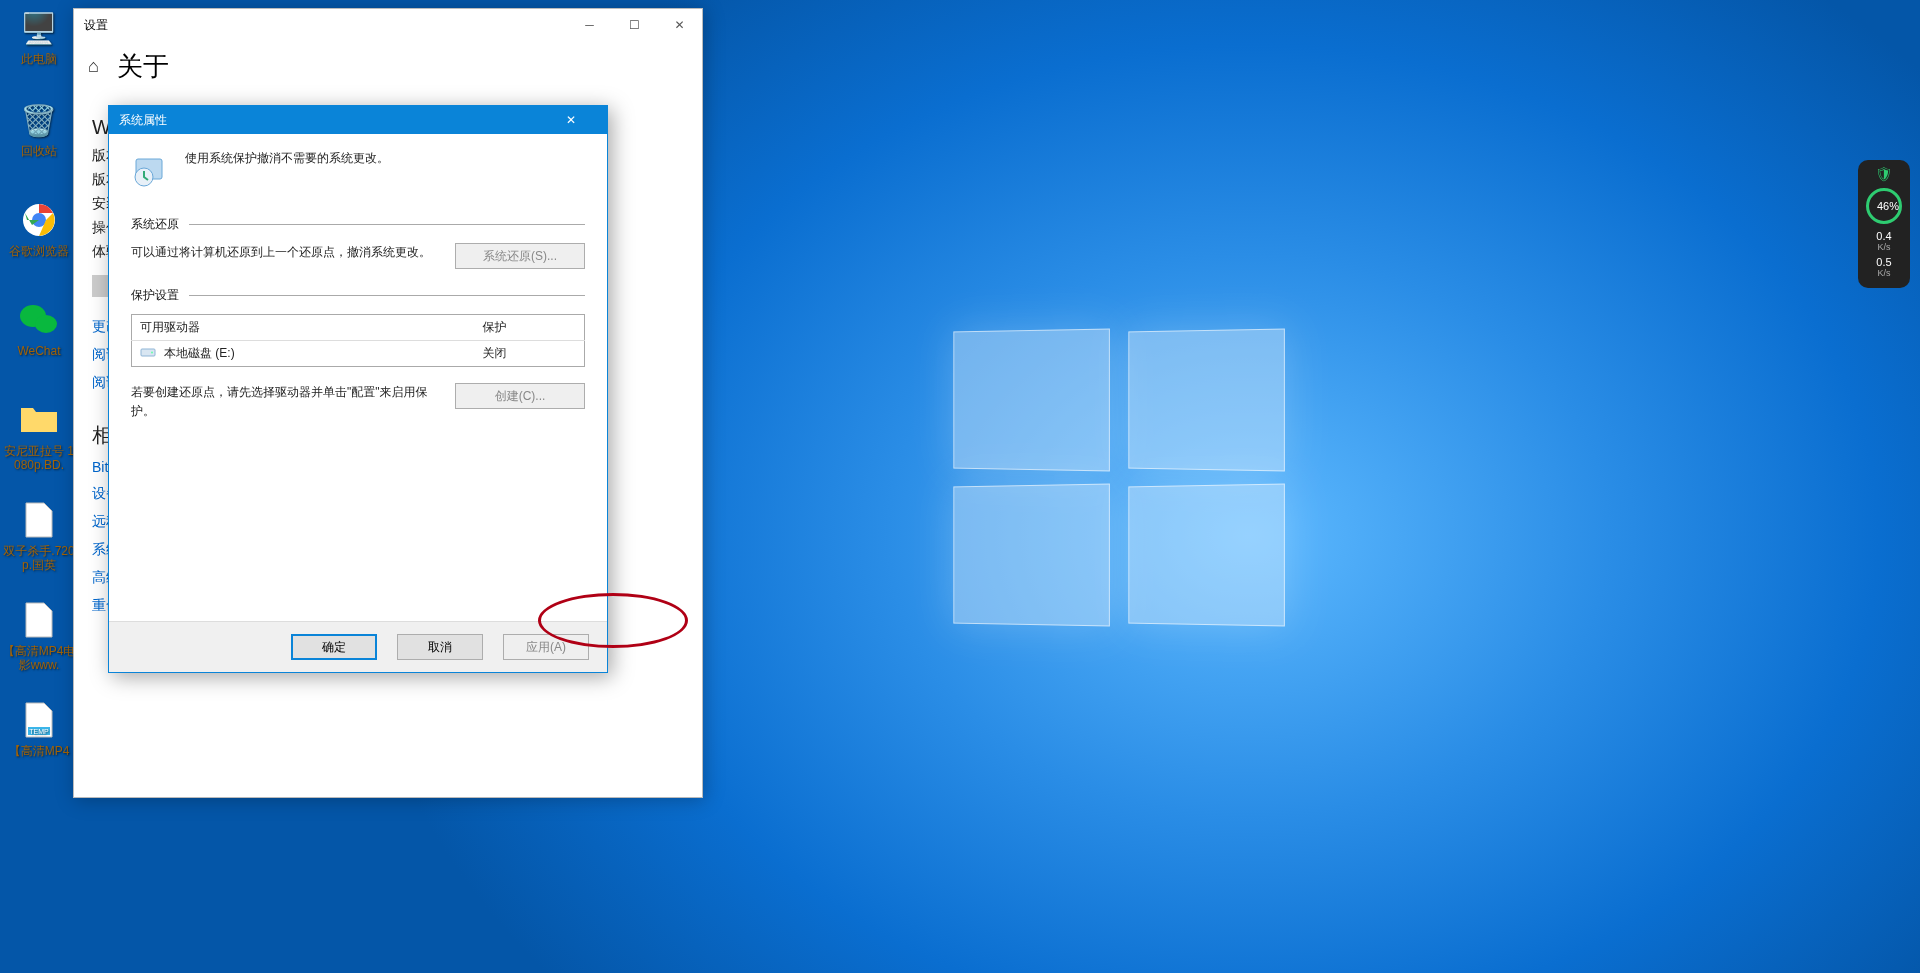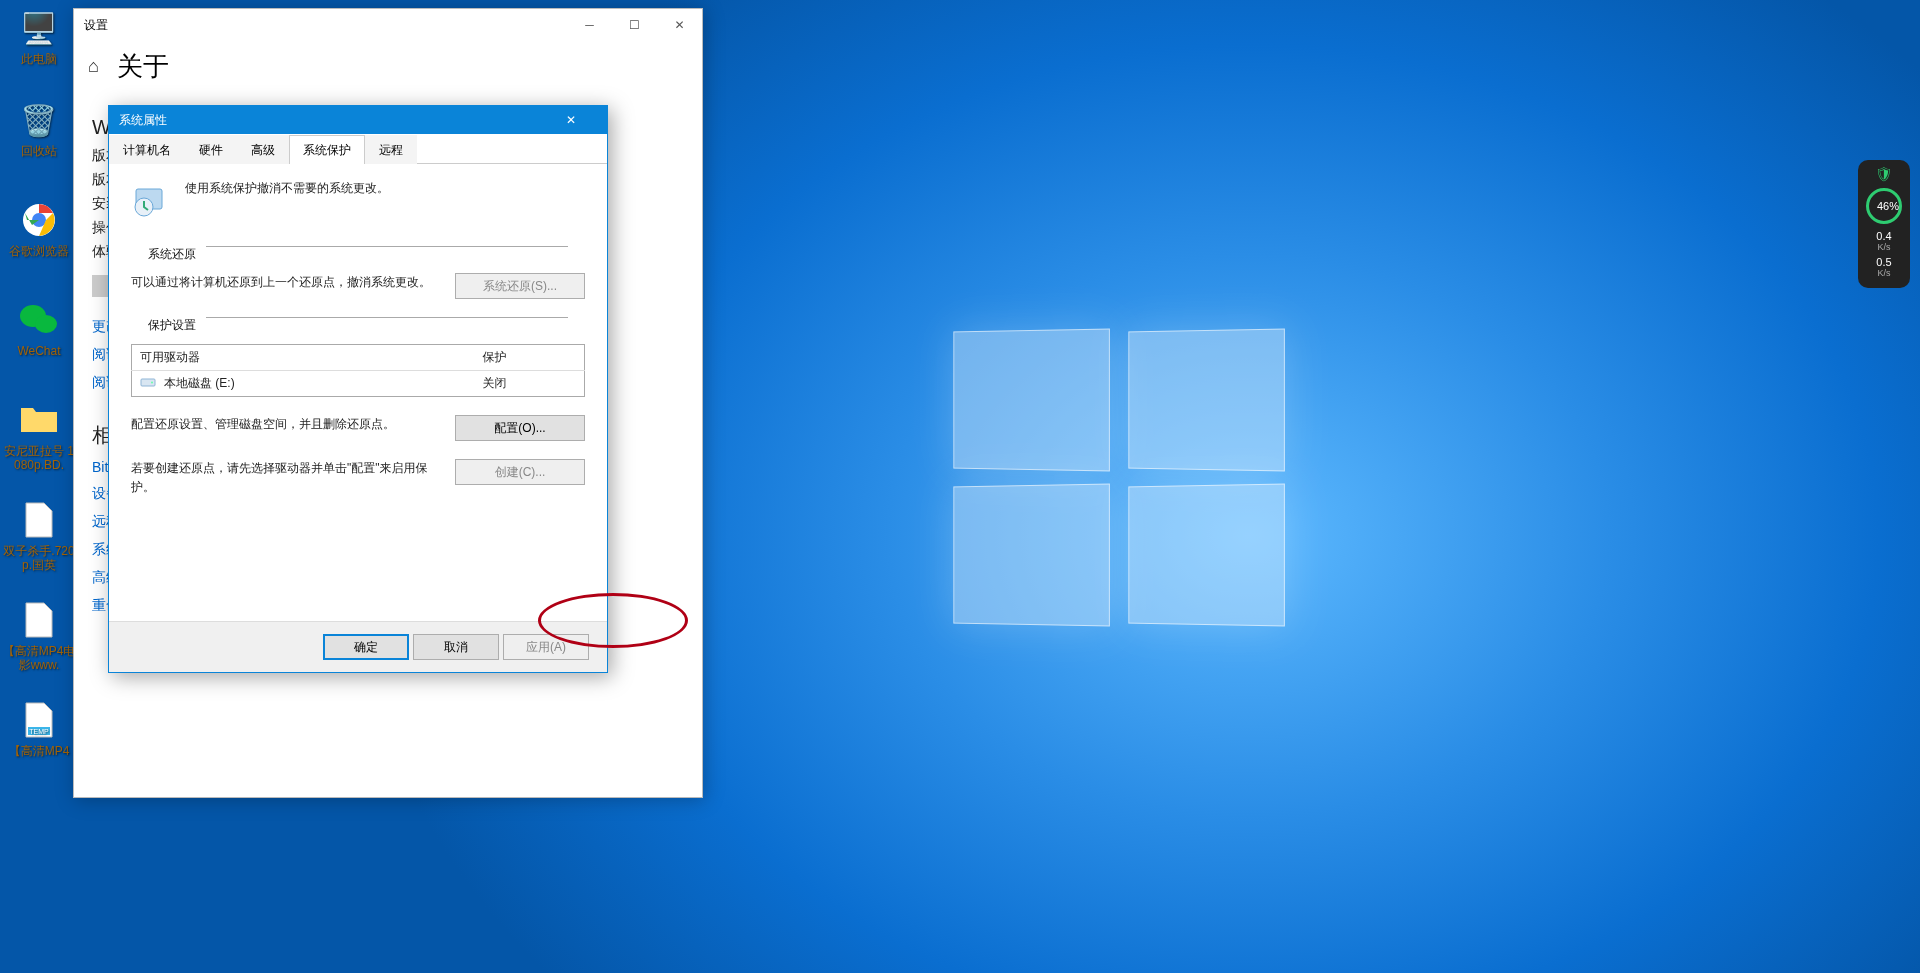--- a/index.html
+++ b/index.html
@@ -118,21 +118,21 @@
 .sysprop-body {
   padding: 16px 22px 10px;
   font-size:12px;
   color:#222;
 }
 .sysprop-body .intro { display:flex; align-items:flex-start; gap:14px; margin-bottom:26px; }
 .sysprop-body .intro .ico {
   width:40px; height:40px;
   display:flex; align-items:center; justify-content:center; font-size:30px;
 }
-.group-label { font-size:12px; color:#111; display:flex; align-items:flex-start; margin:6px 17px 10px; }
+.group-label { font-size:12px; color:#111; display:flex; align-items:center; margin:6px 0 10px; }
 .group-label .line { flex:1; height:1px; background:#aaa; margin-left:10px; }
 .sysprop-body .stacked { display:flex; gap:20px; align-items:flex-start; margin-bottom:18px; }
 .sysprop-body .stacked .txt { flex:1; line-height:1.6; }
 .wbtn {
   min-width:130px; height:26px;
   border:1px solid #adadad;
   background:#e1e1e1;
   font-size:12px;
   cursor:pointer;
   display:inline-flex; align-items:center; justify-content:center;
@@ -148,21 +148,21 @@
   text-align:left;
   padding: 4px 8px;
 }
 .drive-table th { font-weight:normal; border-bottom:1px solid #ddd; }
 .drive-table tr.sel { background:#e6f1fc; }
 .drive-table td.icon-cell { width:22px; padding-right:0; }
 .sysprop-footer {
   position:absolute; bottom:0; left:0; right:0;
   padding:12px 18px;
   border-top:1px solid #ddd;
-  display:flex; justify-content:flex-end; gap:4px;
+  display:flex; justify-content:flex-end; gap:20px;
   background:#f0f0f0;
 }
 .sysprop-footer .wbtn { min-width:86px; }
 .sysprop-footer .wbtn.primary { border:2px solid #0a84d8; background:#e1e1e1; }
 
 
 .annot {
   position:absolute;
   border:3px solid #b00015;
   border-radius:50%;
@@ -300,27 +300,20 @@
     <div class="link">高级系统设置</div>
     <div class="link">重命名这台电脑</div>
   </div>
 </div>
 
 <div class="sysprop">
   <div class="sysprop-titlebar">
     <span>系统属性</span>
     <div class="close">✕</div>
   </div>
-  <div class="sysprop-tabs">
-    <div class="tab">计算机名</div>
-    <div class="tab">硬件</div>
-    <div class="tab">高级</div>
-    <div class="tab active">系统保护</div>
-    <div class="tab">远程</div>
-  </div>
   <div class="sysprop-body">
     <div class="intro">
       <div class="ico">
         <svg width="38" height="38" viewBox="0 0 38 38">
             <rect x="4" y="8" width="26" height="20" rx="2" fill="#bcd9f0" stroke="#6aa8d8"></rect>
             <circle cx="12" cy="26" r="9" fill="#e8f0f8" stroke="#6aa8d8"></circle>
             <path d="M12 20v6l4 3" stroke="#3a7" stroke-width="2" fill="none"></path>
           </svg>
       </div>
       <div>使用系统保护撤消不需要的系统更改。</div>
@@ -352,24 +345,20 @@
             <td class="icon-cell"><span><svg width="16" height="12" viewBox="0 0 16 12">
                   <rect x="1" y="3" width="14" height="7" rx="1" fill="#d9e6f2" stroke="#8fb5d6"></rect>
                   <circle cx="12" cy="6.5" r="1" fill="#6fa"></circle>
                 </svg></span></td>
             <td>本地磁盘 (E:)</td>
             <td>关闭</td>
           </tr>
         </tbody>
     </table>
 
-    <div class="stacked" style="margin-top:18px;">
-      <div class="txt">配置还原设置、管理磁盘空间，并且删除还原点。</div>
-      <button class="wbtn">配置(O)...</button>
-    </div>
 
     <div class="stacked" style="margin-top:16px;">
       <div class="txt">若要创建还原点，请先选择驱动器并单击"配置"来启用保护。</div>
       <button class="wbtn disabled">创建(C)...</button>
     </div>
   </div>
 
   <div class="sysprop-footer">
     <button class="wbtn primary">确定</button>
     <button class="wbtn">取消</button>

